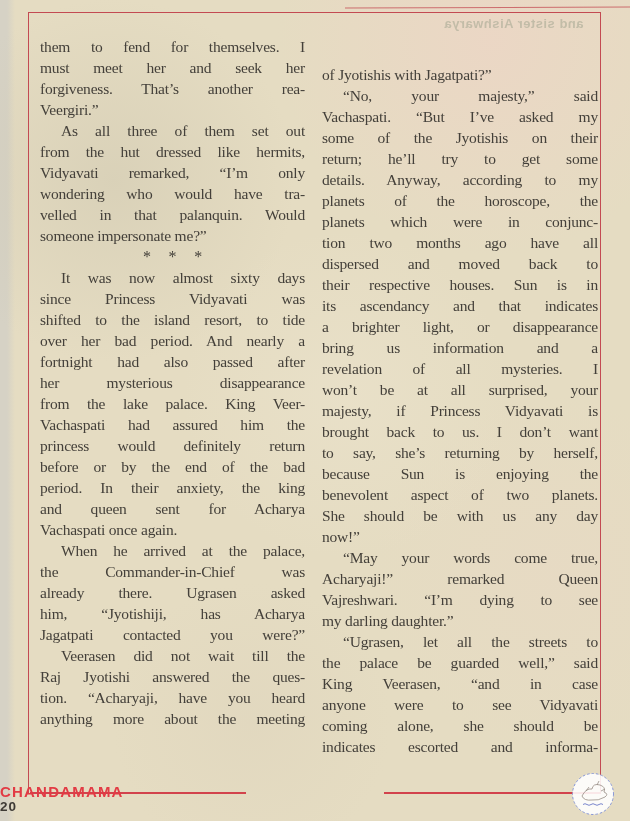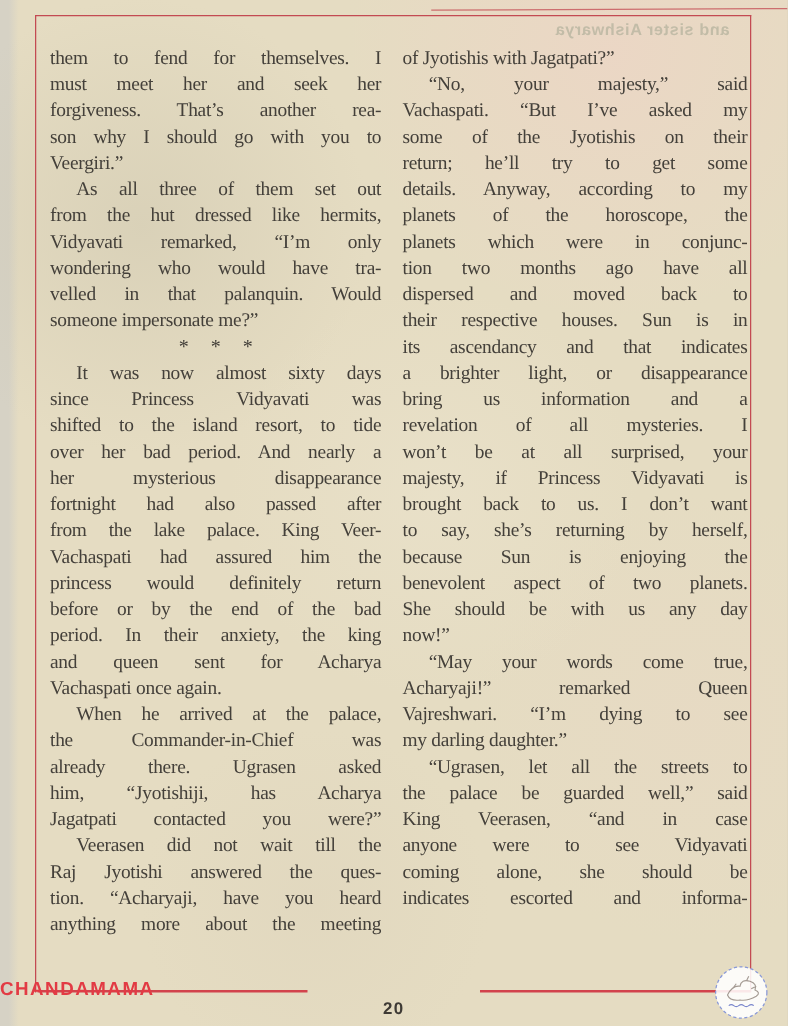--- a/index.html
+++ b/index.html
@@ -27,73 +27,72 @@
   
   .show-through{
     position:absolute;top:16px;right:46px;transform:scaleX(-1);
     font:bold 13px "Liberation Sans",sans-serif;color:#a3a691;opacity:0.55;
     letter-spacing:0.5px;
   }
   
   .content{position:absolute;left:40px;top:36px;display:flex;gap:17px;}
   .col{font-weight:400;font-size:15.5px;line-height:21px;color:#44403a;letter-spacing:-0.2px;}
   .col-left{width:265px;}
-  .col-right{width:276px;}
+  .col-right{width:276px;margin-top:28px;}
   .line{text-align:justify;text-align-last:justify;white-space:normal;}
   .line.end{text-align:left;text-align-last:left;}
   .line.ind{padding-left:21px;}
   .stars{text-align:center;line-height:21px;word-spacing:14px;font-size:16px;color:#44403a;}
   
   .rule{position:absolute;top:792px;height:0;border-top:2px solid #d2434c;}
   .rule-left{left:30px;width:216px;}
   .rule-right{left:384px;width:216px;}
   .footer-title{
     position:absolute;top:783px;left:0;width:630px;text-align:left;
     font:bold 15px "Liberation Sans",sans-serif;color:#e23b44;letter-spacing:1.2px;
   }
   .page-number{
-    position:absolute;top:799px;left:0;width:630px;text-align:center;
+    position:absolute;top:799px;left:0;width:630px;text-align:left;
     font:bold 13.5px "Liberation Sans",sans-serif;color:#3e3a35;letter-spacing:1px;
   }
   .stamp{position:absolute;left:570px;top:771px;}
 </style>
 </head>
 <body>
 
 <div class="page">
   <div class="edge-line"></div>
   <div class="frame"></div>
 
   <div class="show-through">and sister Aishwarya</div>
 
   <div class="content">
     <div class="col col-left">
         <div>
           <div class="line">them to fend for themselves. I</div>
           <div class="line">must meet her and seek her</div>
           <div class="line">forgiveness. That’s another rea-</div>
-          <div class="line">son why I should go with you to</div>
           <div class="line end">Veergiri.”</div>
         </div>
         <div>
           <div class="line ind">As all three of them set out</div>
           <div class="line">from the hut dressed like hermits,</div>
           <div class="line">Vidyavati remarked, “I’m only</div>
           <div class="line">wondering who would have tra-</div>
           <div class="line">velled in that palanquin. Would</div>
           <div class="line end">someone impersonate me?”</div>
         </div>
         <div class="stars">* * *</div>
         <div>
           <div class="line ind">It was now almost sixty days</div>
           <div class="line">since Princess Vidyavati was</div>
           <div class="line">shifted to the island resort, to tide</div>
           <div class="line">over her bad period. And nearly a</div>
+          <div class="line">fortnight had also passed after</div>
           <div class="line">her mysterious disappearance</div>
-          <div class="line">fortnight had also passed after</div>
           <div class="line">from the lake palace. King Veer-</div>
           <div class="line">Vachaspati had assured him the</div>
           <div class="line">princess would definitely return</div>
           <div class="line">before or by the end of the bad</div>
           <div class="line">period. In their anxiety, the king</div>
           <div class="line">and queen sent for Acharya</div>
           <div class="line end">Vachaspati once again.</div>
         </div>
         <div>
           <div class="line ind">When he arrived at the palace,</div>

